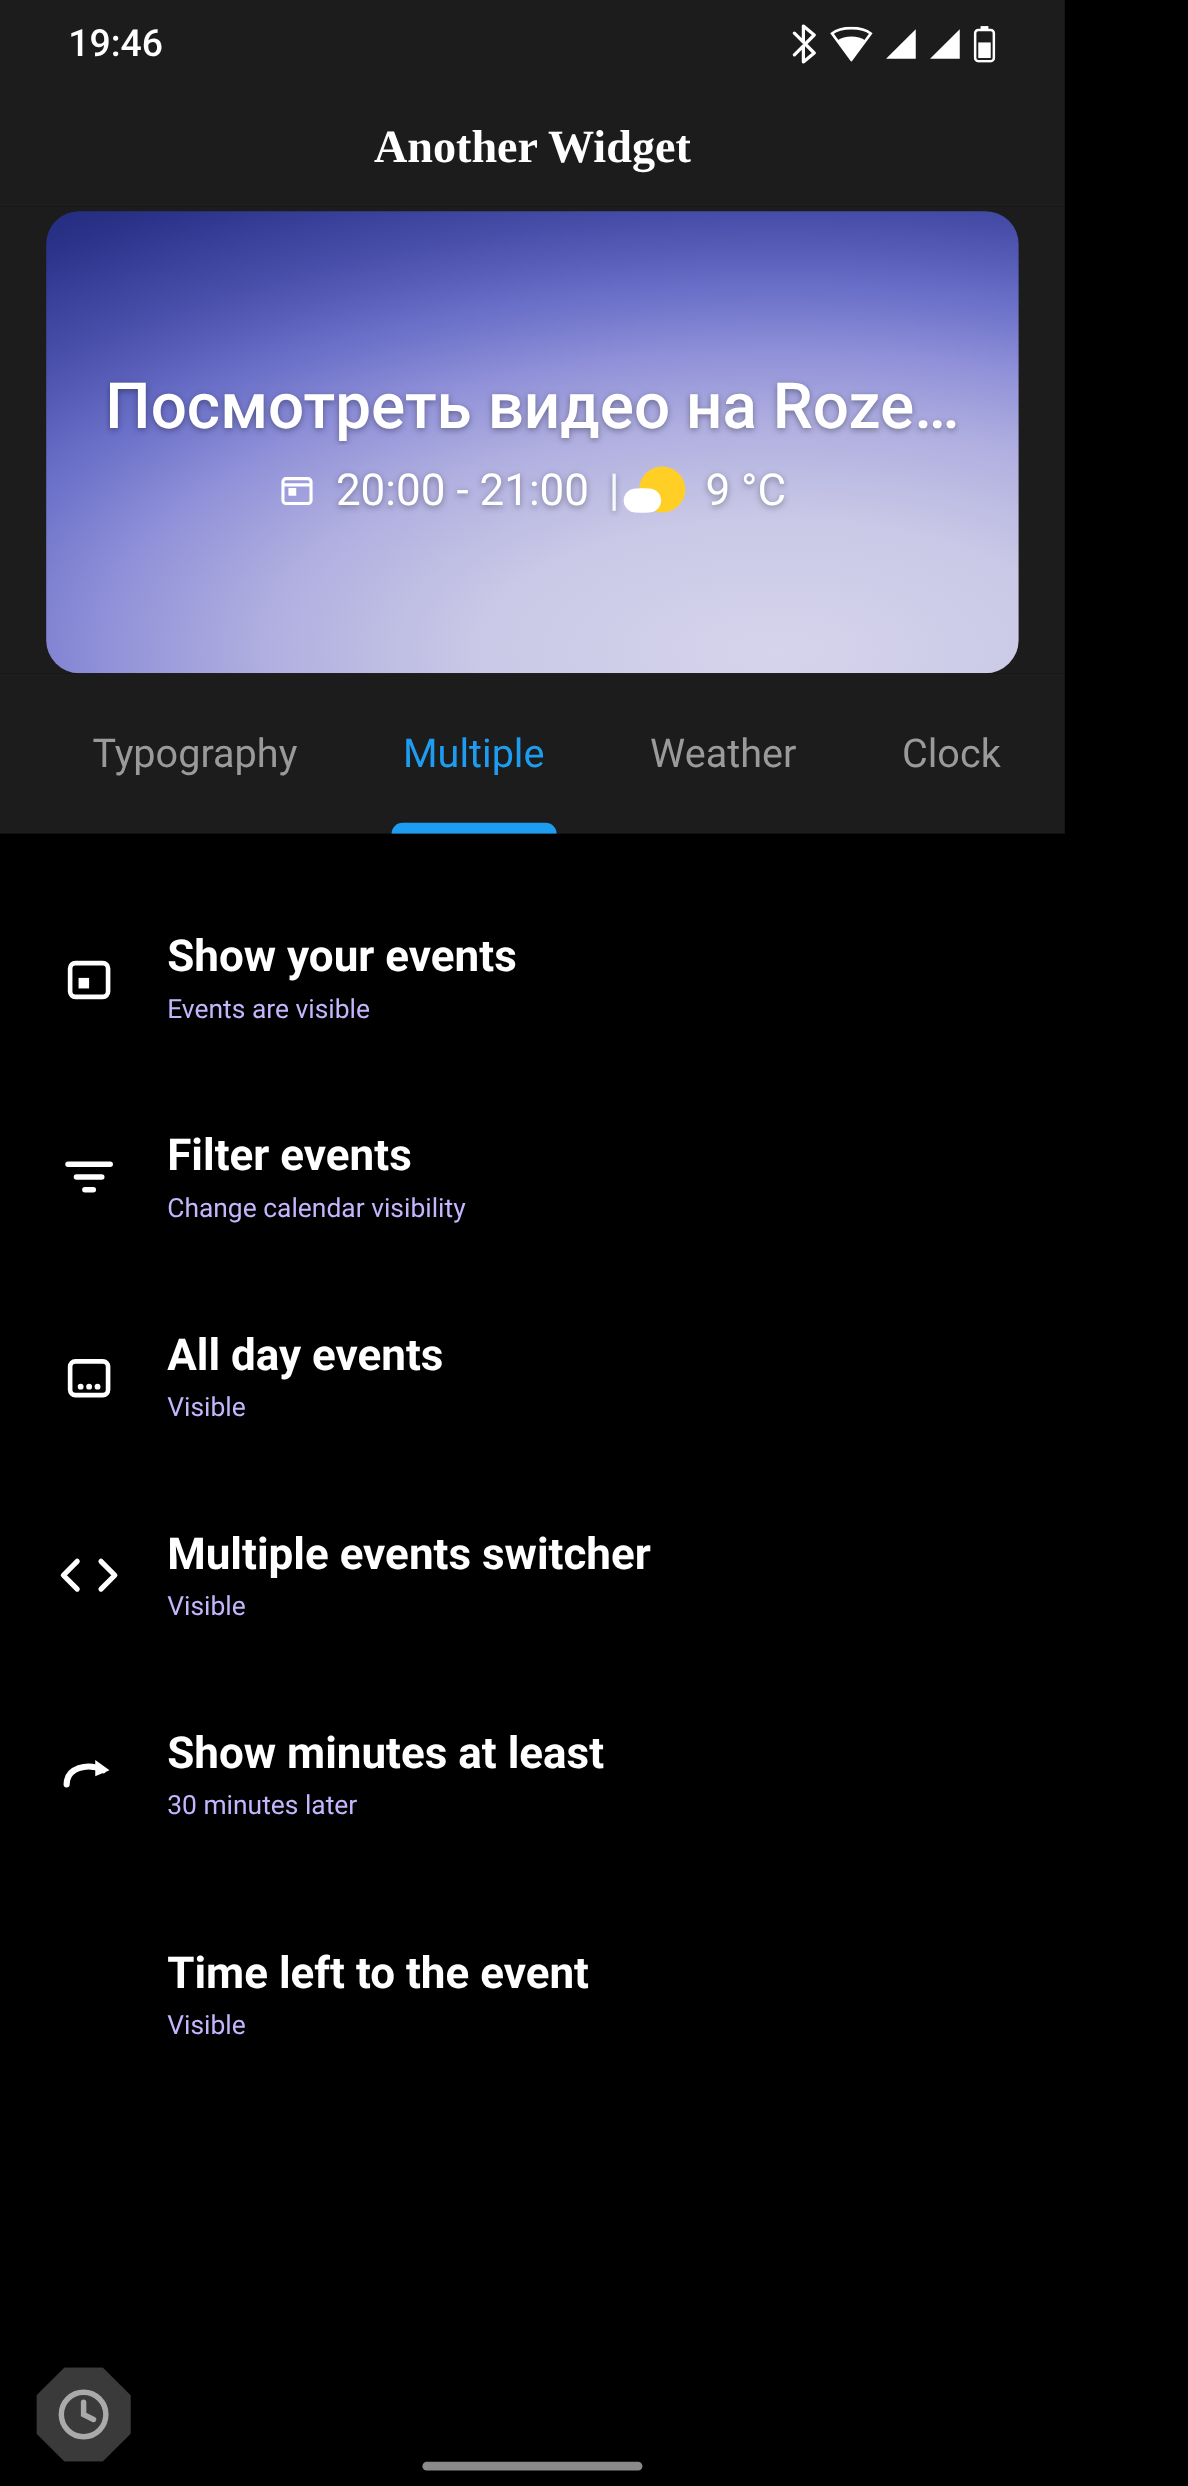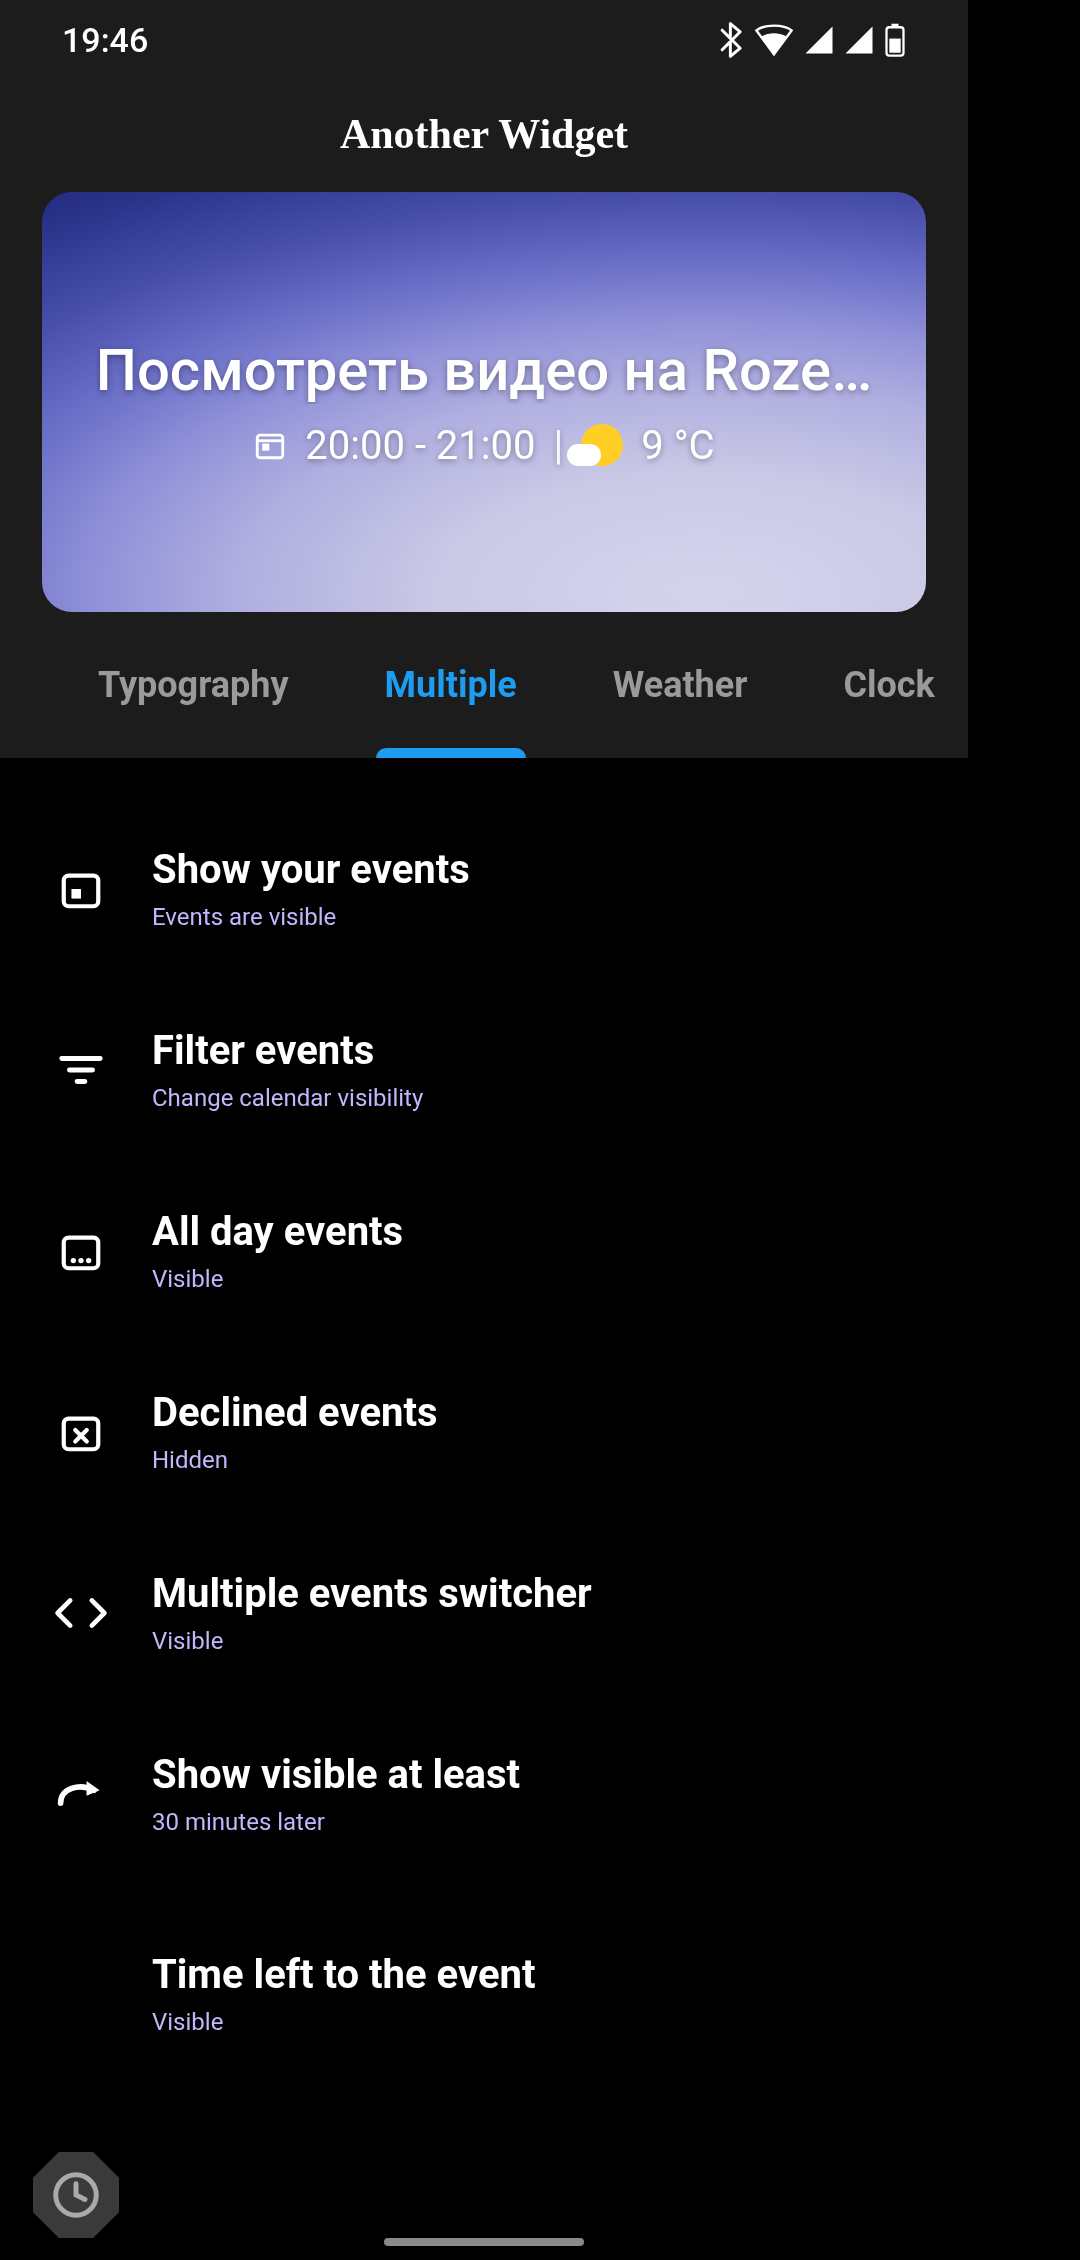--- a/index.html
+++ b/index.html
@@ -90,24 +90,24 @@
     left:-10px; top:20px;
     box-shadow: -4px 0 0 0 #fff;
   }
 
   
   .tabs {
     background: #1c1c1c;
     display: flex;
     align-items: center;
     height: 146px;
-    padding-left: 18px;
+    padding-left: 4px;
     overflow: hidden;
     font-size: 36px;
-    font-weight: 700;
+    font-weight: 400;
   }
   .tab {
     position: relative;
     color: #9a9a9a;
     padding: 0 48px;
     height: 100%;
     display: flex;
     align-items: center;
     white-space: nowrap;
   }
@@ -266,32 +266,20 @@
             <circle cx="12" cy="17" r="1.4" fill="#fff"></circle>
             <circle cx="16" cy="17" r="1.4" fill="#fff"></circle>
           </svg>
         </div>
       <div class="texts">
         <div class="t1">All day events</div>
         <div class="t2">Visible</div>
       </div>
     </div>
 
-    <div class="row">
-      <div class="icon-slot">
-          <svg width="46" height="46" viewBox="0 0 24 24">
-            <rect x="3" y="5" width="18" height="16" rx="2.5" fill="none" stroke="#fff" stroke-width="2.2"></rect>
-            <path d="M9 11 L15 17 M15 11 L9 17" stroke="#fff" stroke-width="2.2" stroke-linecap="round"></path>
-          </svg>
-        </div>
-      <div class="texts">
-        <div class="t1">Declined events</div>
-        <div class="t2">Hidden</div>
-      </div>
-    </div>
 
     <div class="row">
       <div class="icon-slot">
           <svg width="54" height="34" viewBox="0 0 30 18">
             <path d="M9 2 L2 9 L9 16" fill="none" stroke="#fff" stroke-width="2.6" stroke-linecap="round" stroke-linejoin="round"></path>
             <path d="M21 2 L28 9 L21 16" fill="none" stroke="#fff" stroke-width="2.6" stroke-linecap="round" stroke-linejoin="round"></path>
           </svg>
         </div>
       <div class="texts">
         <div class="t1">Multiple events switcher</div>
@@ -300,21 +288,21 @@
     </div>
 
     <div class="row">
       <div class="icon-slot">
           <svg width="52" height="34" viewBox="0 0 28 18">
             <path d="M3 14 C3 6 13 3 21 7" fill="none" stroke="#fff" stroke-width="3" stroke-linecap="round"></path>
             <path d="M17 2 L24 7 L17 10 Z" fill="#fff"></path>
           </svg>
         </div>
       <div class="texts">
-        <div class="t1">Show visible at least</div>
+        <div class="t1">Show minutes at least</div>
         <div class="t2">30 minutes later</div>
       </div>
     </div>
 
     <div class="row cut">
       <div class="icon-slot" style="visibility:hidden"></div>
       <div class="texts">
         <div class="t1">Time left to the event</div>
         <div class="t2">Visible</div>
       </div>

